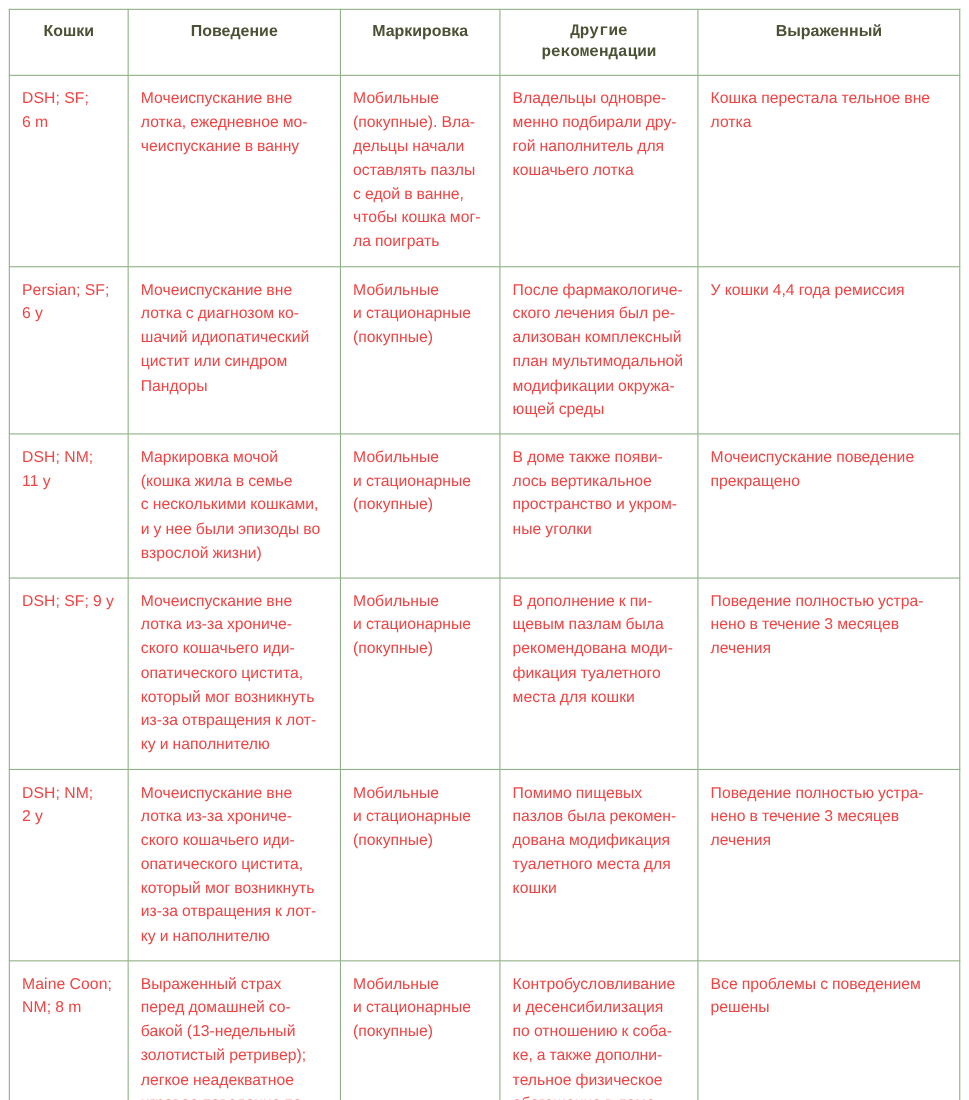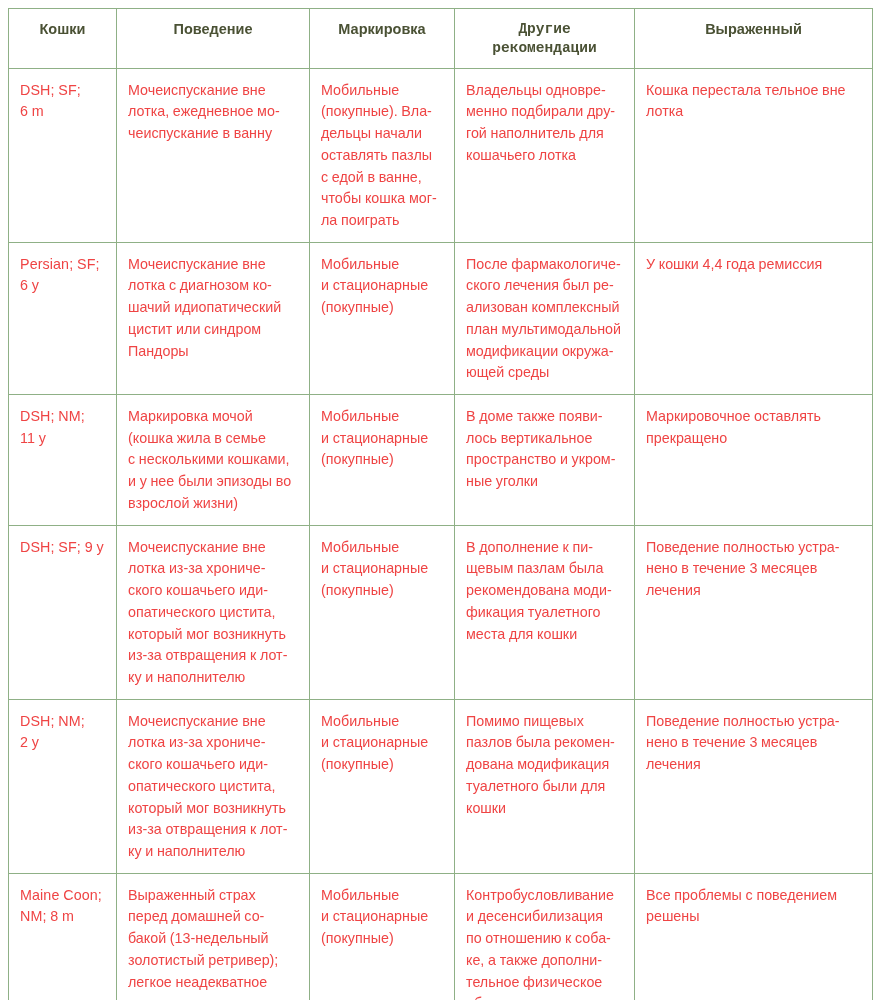--- a/index.html
+++ b/index.html
@@ -139,21 +139,21 @@
 с несколькими кошками,
 и у нее были эпизоды во
 взрослой жизни)</td>
         <td>Мобильные
 и стационарные
 (покупные)</td>
         <td>В доме также появи-
 лось вертикальное
 пространство и укром-
 ные уголки</td>
-        <td>Маркировочное оставлять
+        <td>Мочеиспускание поведение
 прекращено</td>
       </tr>
       <tr class="r4">
         <td class="cell-cats">DSH; SF; 9 y</td>
         <td>Мочеиспускание вне
 лотка из-за хрониче-
 ского кошачьего иди-
 опатического цистита,
 который мог возникнуть
 из-за отвращения к лот-
@@ -179,21 +179,21 @@
 опатического цистита,
 который мог возникнуть
 из-за отвращения к лот-
 ку и наполнителю</td>
         <td>Мобильные
 и стационарные
 (покупные)</td>
         <td>Помимо пищевых
 пазлов была рекомен-
 дована модификация
-туалетного были для
+туалетного места для
 кошки</td>
         <td>Поведение полностью устра-
 нено в течение 3 месяцев
 лечения</td>
       </tr>
       <tr class="r6">
         <td class="cell-cats">Maine Coon;
 NM; 8 m</td>
         <td>Выраженный страх
 перед домашней со-

